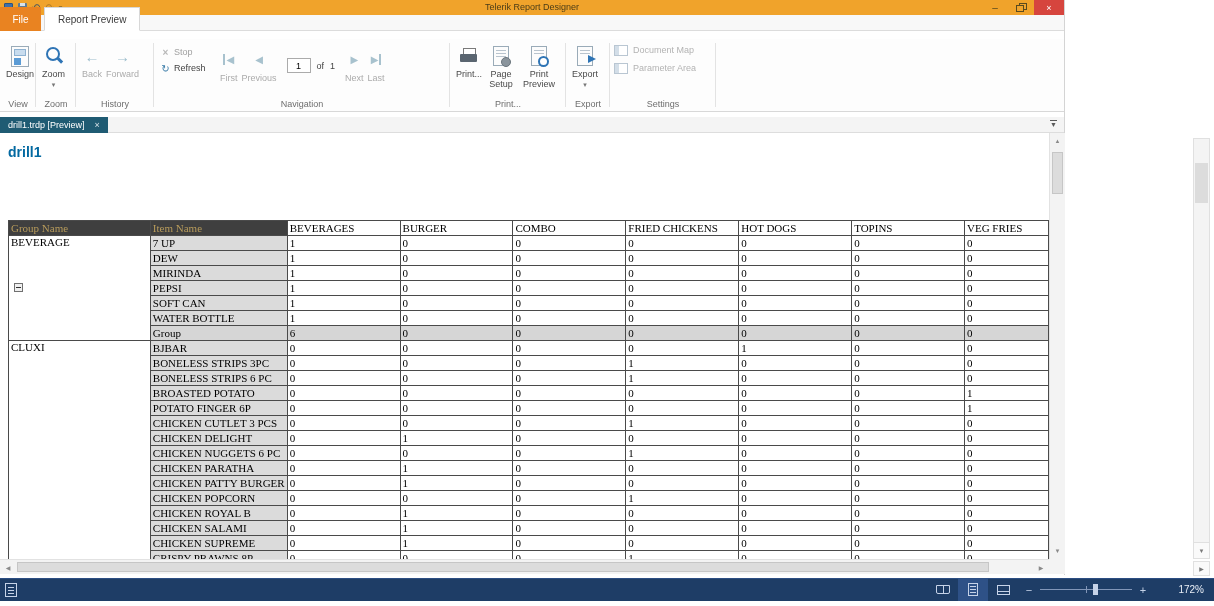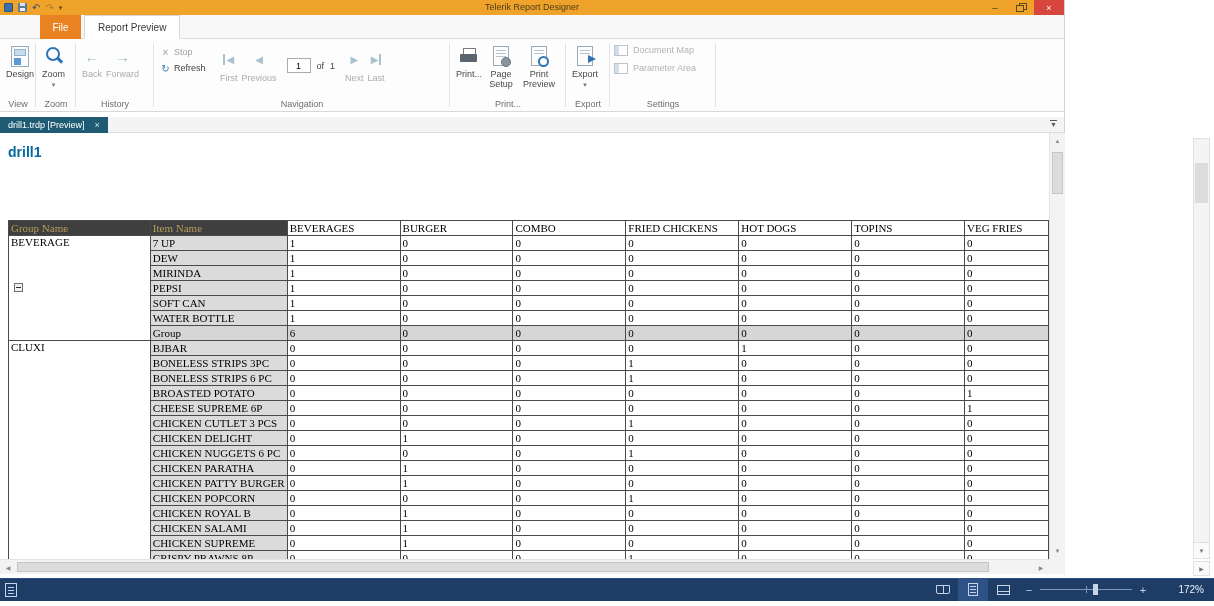--- a/index.html
+++ b/index.html
@@ -22,21 +22,21 @@
   .qat-glyph.dd { font-size:7px; color:#5A4A1E; }
   .win-title { position:absolute; left:0; right:0; top:0; height:24px; line-height:15px; text-align:center; font-size:9px; color:#4A3C17; }
   .win-controls { position:absolute; right:0; top:0; height:15px; display:flex; }
   .win-btn { width:26px; height:15px; display:flex; align-items:center; justify-content:center; font-size:10px; color:#5A4A1E; }
   .win-btn.close { width:30px; background:#D6453E; color:#fff; font-size:9px; }
   .restore-glyph { width:11px; height:9px; position:relative; }
   .restore-glyph::before { content:""; position:absolute; right:0; top:0; width:6px; height:5px; border:1px solid #5A4A1E; }
   .restore-glyph::after { content:""; position:absolute; left:0; bottom:0; width:6px; height:5px; border:1px solid #5A4A1E; background:#F0A32B; }
 
   
-  .tabrow { position:absolute; left:0; top:15px; right:0; height:24px; background:#F8F8F8; border-bottom:1px solid #DCDCDC; display:flex; align-items:flex-end;padding-left:40px; }
+  .tabrow { position:absolute; left:0; top:15px; right:0; height:16px; background:#F8F8F8; border-bottom:1px solid #DCDCDC; display:flex; align-items:flex-end; }
   .file-btn { width:41px; height:24px; margin-bottom:-1px; background:#E98321; color:#fff; font-size:10px; display:flex; align-items:center; justify-content:center; }
   .tab-active { position:relative; z-index:2; height:24px; margin-left:3px; margin-bottom:-1px; background:#fff; border:1px solid #D8D8D8; border-bottom:1px solid #fff; padding:0 13px; font-size:10px; color:#3A3A3A; display:flex; align-items:center; }
 
   
   .ribbon { position:absolute; left:0; top:39px; right:0; height:73px; background:#FDFDFD; border-bottom:1px solid #D8D8D8; display:flex; }
   .rgroup { position:relative; height:100%; flex:0 0 auto; }
   .rgroup::after { content:""; position:absolute; right:0; top:4px; bottom:4px; width:1px; background:#E3E3E3; }
   .rg-label { position:absolute; left:0; right:0; bottom:2px; text-align:center; font-size:9px; color:#6E6E6E; }
   .rg-content { display:flex; align-items:flex-start; padding:3px 4px 0 4px; }
   .g-view { width:36px; } .g-zoom { width:40px; } .g-history { width:78px; }
@@ -463,21 +463,21 @@
                 <td class="c-item">BROASTED POTATO</td>
                 <td class="c-val">0</td>
                 <td class="c-val">0</td>
                 <td class="c-val">0</td>
                 <td class="c-val">0</td>
                 <td class="c-val">0</td>
                 <td class="c-val">0</td>
                 <td class="c-val">1</td>
               </tr>
               <tr>
-                <td class="c-item">CHEESE SUPREME 6P</td>
+                <td class="c-item">POTATO FINGER 6P</td>
                 <td class="c-val">0</td>
                 <td class="c-val">0</td>
                 <td class="c-val">0</td>
                 <td class="c-val">0</td>
                 <td class="c-val">0</td>
                 <td class="c-val">0</td>
                 <td class="c-val">1</td>
               </tr>
               <tr>
                 <td class="c-item">CHICKEN CUTLET 3 PCS</td>

